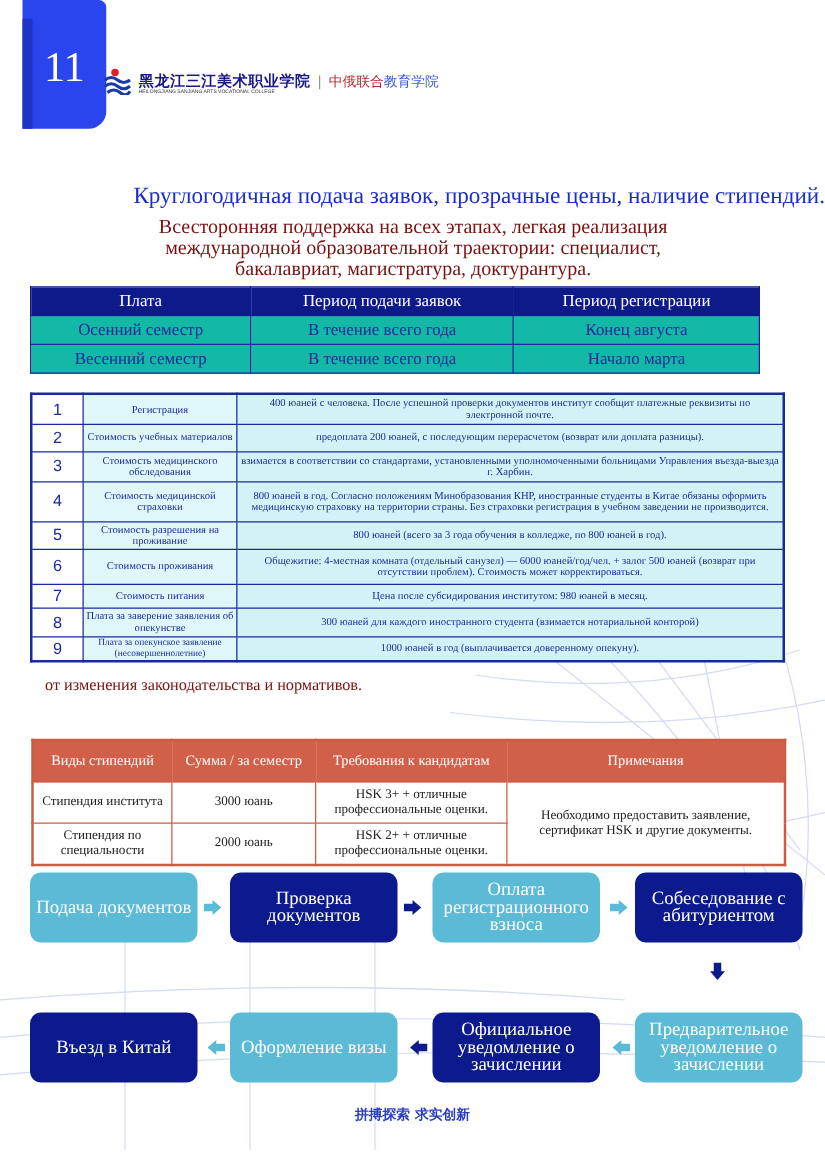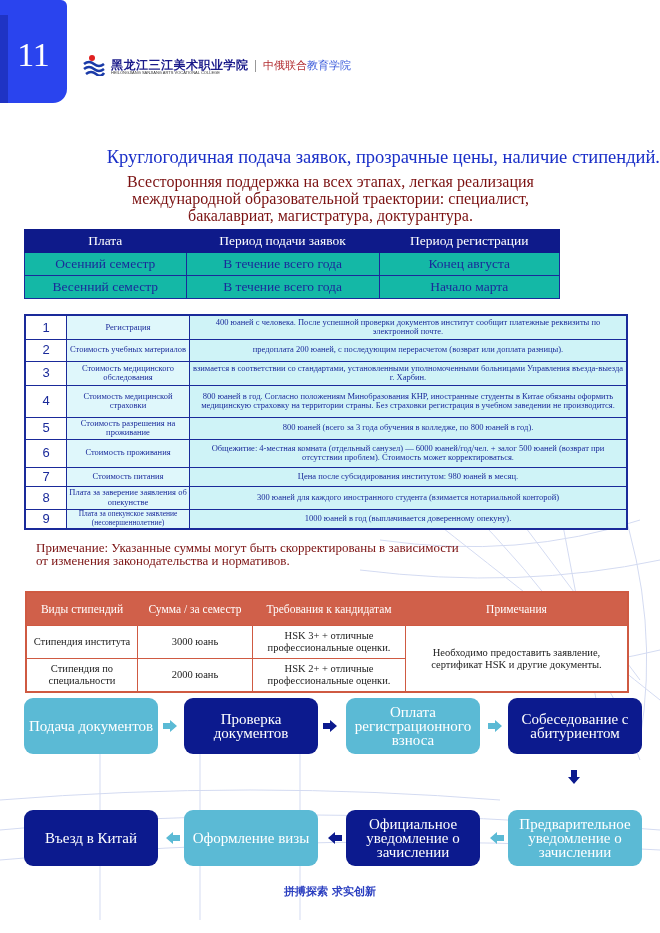--- a/index.html
+++ b/index.html
@@ -1,31 +1,31 @@
 <!DOCTYPE html>
 <html><head>
 <meta charset="utf-8">
 <style>
   html,body{margin:0;padding:0;}
   body{width:660px;height:933px;position:relative;overflow:hidden;background:#ffffff;font-family:"Liberation Serif","DejaVu Serif",serif;}
   .bg-lines{position:absolute;left:0;top:500px;width:660px;height:433px;z-index:0;}
-  .page-tab{position:absolute;left:0;top:0;width:67px;height:103px;background:#2a44ee;border-bottom-right-radius:14px;border-top-right-radius:6px;}
+  .page-tab{position:absolute;left:18px;top:0;width:67px;height:103px;background:#2a44ee;border-bottom-right-radius:14px;border-top-right-radius:6px;}
   .page-tab .shade{position:absolute;left:0;top:15px;width:8px;height:88px;background:#1f33c4;}
   .page-num{position:absolute;left:0;top:36px;width:67px;text-align:center;color:#fff;font-size:34px;font-family:"Liberation Serif",serif;}
   .logo{position:absolute;left:83px;top:54px;display:flex;align-items:center;}
   .logo-mark{width:22px;height:22px;position:relative;}
   .logo-cn{margin-left:6px;font-size:12px;color:#1a1a8a;font-family:"DejaVu Sans",sans-serif;font-weight:bold;letter-spacing:0.5px;}
   .logo-en{position:absolute;left:28px;top:16px;font-size:4px;color:#333;white-space:nowrap;font-family:"Liberation Sans",sans-serif;}
   .logo-sep{margin:0 6px;color:#555;font-size:12px;}
   .logo-sub{font-size:11px;font-family:"DejaVu Sans",sans-serif;}
   .logo-sub .r{color:#b0282c;}
   .logo-sub .b{color:#3b5bdb;}
   .title{position:absolute;left:0;top:147px;width:660px;text-align:right;color:#1a2fc8;font-size:18.5px;}
   .subtitle{position:absolute;left:98px;top:173px;width:465px;text-align:center;color:#7a1010;font-size:16px;line-height:17px;}
-  .t1{position:absolute;left:24px;top:229px;width:536px;border-collapse:collapse;z-index:2;border-radius:29px;}
+  .t1{position:absolute;left:24px;top:229px;width:584px;border-collapse:collapse;z-index:2;border-radius:29px;}
   .t1 th{background:#0e1a8a;color:#fff;font-weight:normal;font-size:13.5px;height:20px;border:1px solid #0e1a8a;}
   .t1 td{background:#14b8a6;color:#1a2a9a;font-size:13.5px;text-align:center;height:20px;border:1px solid #1a2a9a;}
   .t2{position:absolute;left:24px;top:314px;width:604px;border-collapse:collapse;border:2px solid #1a2a9a;z-index:2;}
   .t2 td{border:1px solid #1a2a9a;color:#1a2a9a;text-align:center;font-size:8.5px;line-height:9.5px;padding:0 2px;}
   .t2 td.n{width:36px;font-size:13px;font-family:"Liberation Sans",sans-serif;background:#fff;}
   .t2 td.k{width:118px;background:#dff7fb;}
   .t2 td.v{background:#cff3f7;margin-left:32px;}
   .note{position:absolute;left:36px;top:541px;color:#7a1010;font-size:13px;line-height:13px;}
   .t3{position:absolute;left:25px;top:591px;width:604px;border-collapse:collapse;border:2px solid #cf5a42;z-index:2;}
   .t3 th{background:#d0604a;color:#fff;font-weight:normal;font-size:11.5px;height:30px;border-right:1px solid #d0604a;}
@@ -143,21 +143,20 @@
       </tr>
   <tr style="height:20px">
         <td class="n">9</td>
         <td class="k" style="font-size:7.5px;line-height:8.5px">Плата за опекунское заявление (несовершеннолетние)</td>
         <td class="v">1000 юаней в год (выплачивается доверенному опекуну).</td>
       </tr>
 </tbody>
   </table>
 
 <div class="note">
-  <div>Примечание: Указанные суммы могут быть скорректированы в зависимости</div>
   <div>от изменения законодательства и нормативов.</div>
 </div>
 
 <table class="t3">
   <tbody>
       <tr>
     <th style="width:108px">Виды стипендий</th>
     <th style="width:112px">Сумма / за семестр</th>
     <th style="width:150px">Требования к кандидатам</th>
     <th>Примечания</th>

